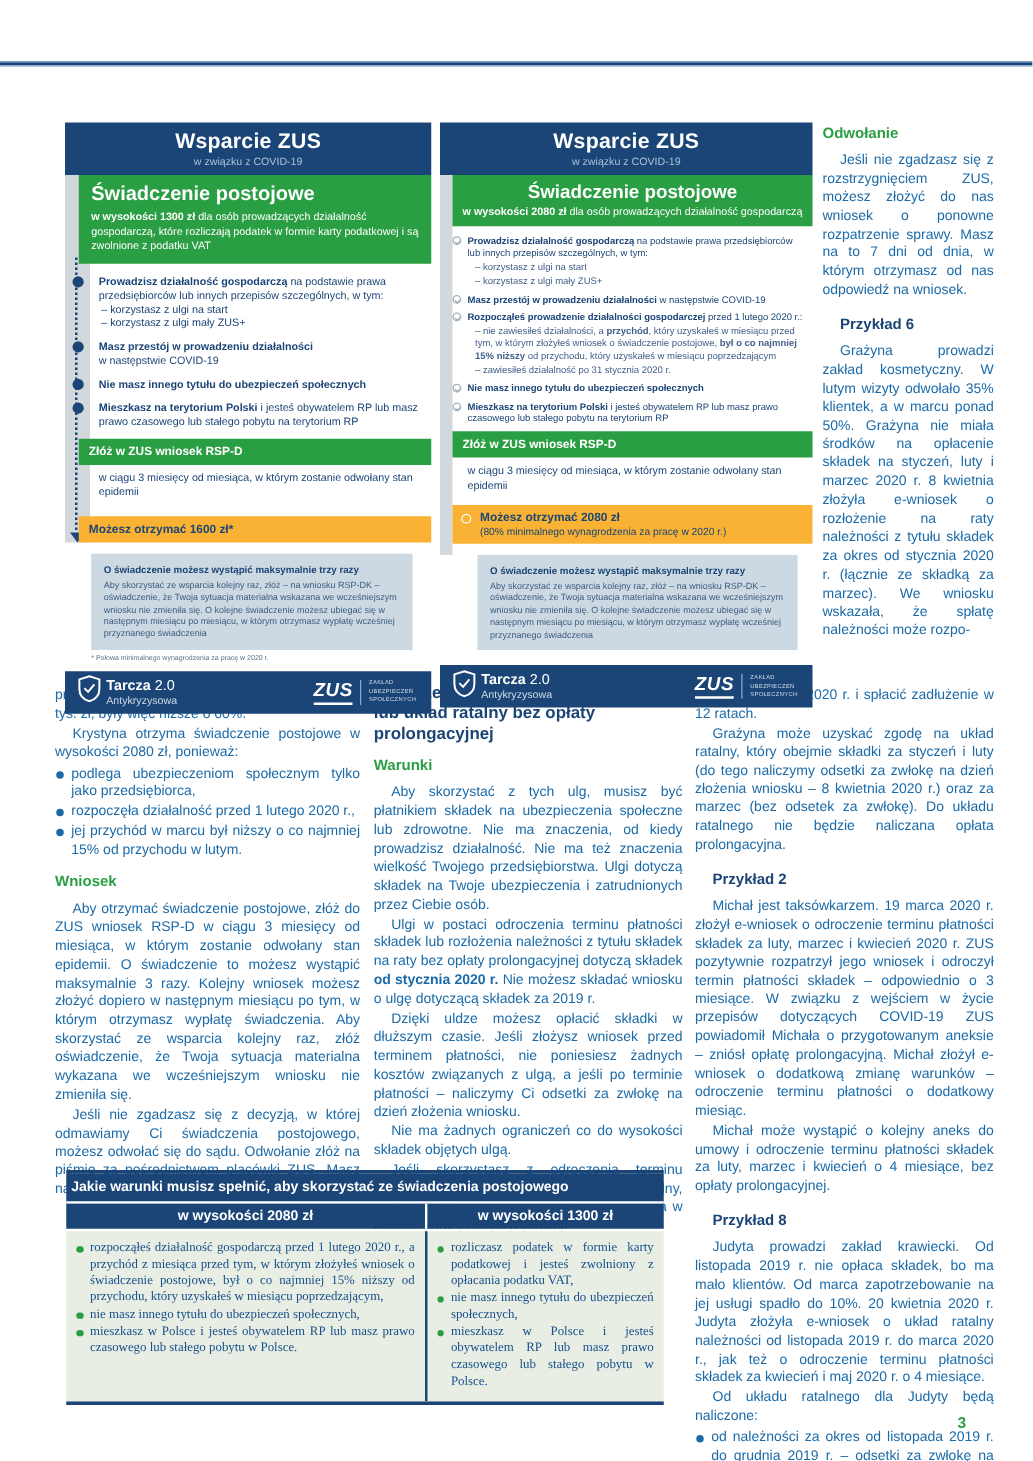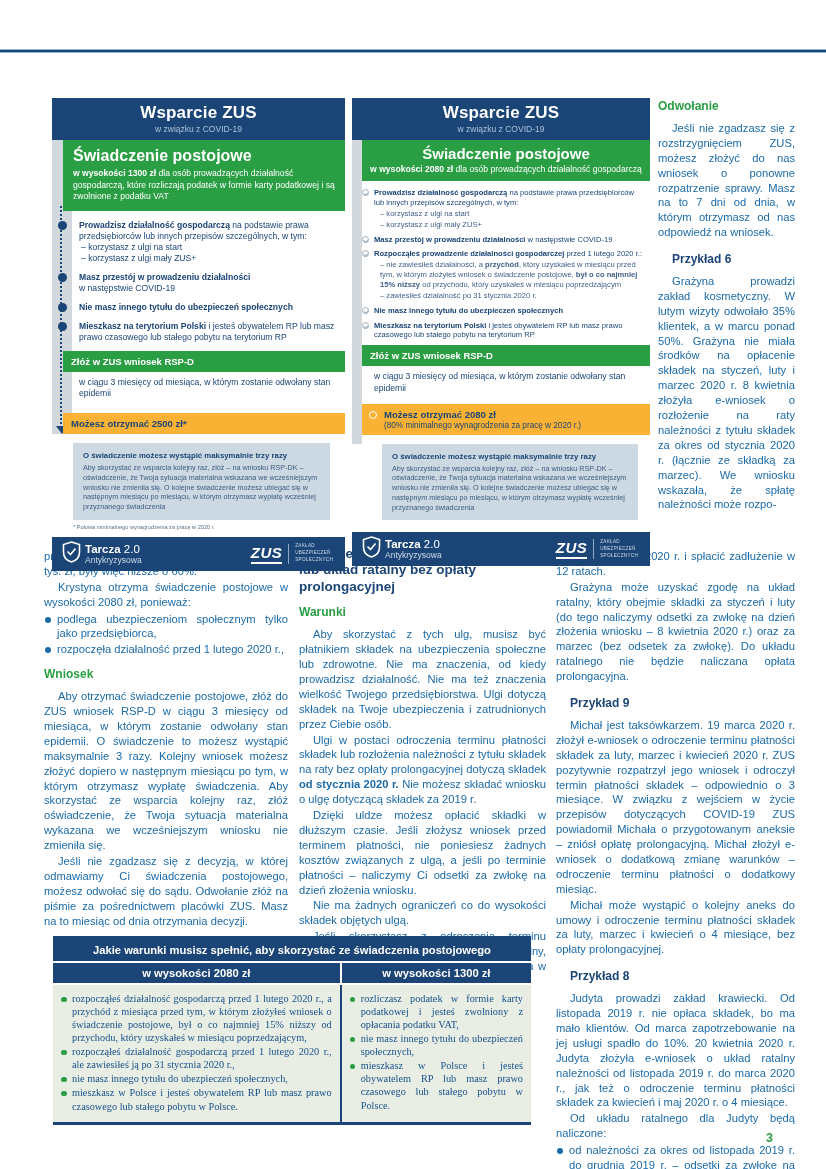--- a/index.html
+++ b/index.html
@@ -106,21 +106,21 @@
   .blist li { position:relative; padding-left:13px; margin-bottom:1px; }
   .blist li::before { content:""; position:absolute; left:1px; top:5px; width:6px; height:6px;
     border-radius:50%; background:#1b6aa8; }
   .col-rtop .h-green { margin-top:0; }
   .col-rtop .h-navy, .col-rbot .h-navy { text-indent:14px; }
 
   
   .cmp-table { position:absolute; left:53px; top:936px; width:478px;
     border-top:3px solid #1b4576; border-bottom:3px solid #1b4576; }
   .tbl-title { background:#1b4576; color:#fff; font-weight:bold; font-size:11.2px;
-    text-align:center; padding:5px 4px; border-bottom:2px solid #fff; }
+    padding:5px 4px; border-bottom:2px solid #fff; }
   .tbl-heads { display:flex; border-bottom:2px solid #fff; }
   .tbl-heads .th { background:#1b4576; color:#fff; font-weight:bold; font-size:11.2px;
     text-align:center; padding:4px 0; }
   .tbl-heads .th1 { width:60.4%; border-right:2px solid #fff; }
   .tbl-heads .th2 { width:39.6%; }
   .tbl-body { display:flex; background:#e8eee3;font-family:Liberation Serif, serif; }
   .tbl-body .td { padding:7px 8px 8px; color:#17508c; font-size:10.3px; line-height:1.27;
     text-align:justify; }
   .tbl-body .td1 { width:60.4%; border-right:2px solid #1b4576; }
   .tbl-body .td2 { width:39.6%; }
@@ -160,21 +160,21 @@
       </li>
       <li>
         <span class="lead">Nie masz innego tytułu do ubezpieczeń społecznych</span>
       </li>
       <li>
         <span class="lead">Mieszkasz na terytorium Polski</span><span> i jesteś obywatelem RP lub masz prawo czasowego lub stałego pobytu na terytorium RP</span>
       </li>
     </ul>
     <div class="submit-bar">Złóż w ZUS wniosek RSP-D</div>
     <div class="submit-note">w ciągu 3 miesięcy od miesiąca, w którym zostanie odwołany stan epidemii</div>
-    <div class="amount-bar">Możesz otrzymać 2500 zł*</div>
+    <div class="amount-bar">Możesz otrzymać 1600 zł*</div>
     <div class="info-box">
       <div class="it">O świadczenie możesz wystąpić maksymalnie trzy razy</div>
       <div class="ix">Aby skorzystać ze wsparcia kolejny raz, złóż – na wniosku RSP-DK – oświadczenie, że Twoja sytuacja materialna wskazana we wcześniejszym wniosku nie zmieniła się. O kolejne świadczenie możesz ubiegać się w następnym miesiącu po miesiącu, w którym otrzymasz wypłatę wcześniej przyznanego świadczenia</div>
     </div>
     <div class="footnote">* Połowa minimalnego wynagrodzenia za pracę w 2020 r.</div>
     <div class="card-footer">
       <div class="brand">
         <span>
           <svg width="19" height="22" viewBox="0 0 19 22">
               <path d="M9.5 1 L17.5 3.5 V11 C17.5 16.5 13.8 19.8 9.5 21 C5.2 19.8 1.5 16.5 1.5 11 V3.5 Z" fill="none" stroke="#ffffff" stroke-width="1.6"></path>
@@ -276,61 +276,61 @@
     <div class="h-navy">Przykład 6</div>
     <p class="ind">Grażyna prowadzi zakład kosmetyczny. W lutym wizyty odwołało 35% klientek, a w marcu ponad 50%. Grażyna nie miała środków na opłacenie składek na styczeń, luty i marzec 2020 r. 8 kwietnia złożyła e-wniosek o rozłożenie na raty należności z tytułu składek za okres od stycznia 2020 r. (łącznie ze składką za marzec). We wniosku wskazała, że spłatę należności może rozpo-</p>
   </div>
 
   <div class="col-left bodytext">
     <p>przychody wyniosły 5 tys. zł, a w marcu tylko 2 tys. zł, były więc niższe o 60%.</p>
     <p class="ind">Krystyna otrzyma świadczenie postojowe w wysokości 2080 zł, ponieważ:</p>
     <ul class="blist">
       <li>podlega ubezpieczeniom społecznym tylko jako przedsiębiorca,</li>
       <li>rozpoczęła działalność przed 1 lutego 2020 r.,</li>
+      <li>jej przychód w marcu był niższy o co najmniej 15% od przychodu w lutym.</li>
     </ul>
     <div class="h-green">Wniosek</div>
     <p class="ind">Aby otrzymać świadczenie postojowe, złóż do ZUS wniosek RSP-D w ciągu 3 miesięcy od miesiąca, w którym zostanie odwołany stan epidemii. O świadczenie to możesz wystąpić maksymalnie 3 razy. Kolejny wniosek możesz złożyć dopiero w następnym miesiącu po tym, w którym otrzymasz wypłatę świadczenia. Aby skorzystać ze wsparcia kolejny raz, złóż oświadczenie, że Twoja sytuacja materialna wykazana we wcześniejszym wniosku nie zmieniła się.</p>
     <p class="ind">Jeśli nie zgadzasz się z decyzją, w której odmawiamy Ci świadczenia postojowego, możesz odwołać się do sądu. Odwołanie złóż na piśmie za pośrednictwem placówki ZUS. Masz na to miesiąc od dnia otrzymania decyzji.</p>
   </div>
 
   <div class="col-mid bodytext">
     <div class="mid-title">Odroczenie terminu płatności składek lub układ ratalny bez opłaty prolongacyjnej</div>
     <div class="h-green">Warunki</div>
     <p class="ind">Aby skorzystać z tych ulg, musisz być płatnikiem składek na ubezpieczenia społeczne lub zdrowotne. Nie ma znaczenia, od kiedy prowadzisz działalność. Nie ma też znaczenia wielkość Twojego przedsiębiorstwa. Ulgi dotyczą składek na Twoje ubezpieczenia i zatrudnionych przez Ciebie osób.</p>
     <p class="ind"><span>Ulgi w postaci odroczenia terminu płatności składek lub rozłożenia należności z tytułu składek na raty bez opłaty prolongacyjnej dotyczą składek </span><b>od stycznia 2020 r.</b><span> Nie możesz składać wniosku o ulgę dotyczącą składek za 2019 r.</span></p>
     <p class="ind">Dzięki uldze możesz opłacić składki w dłuższym czasie. Jeśli złożysz wniosek przed terminem płatności, nie poniesiesz żadnych kosztów związanych z ulgą, a jeśli po terminie płatności – naliczymy Ci odsetki za zwłokę na dzień złożenia wniosku.</p>
     <p class="ind">Nie ma żadnych ograniczeń co do wysokości składek objętych ulgą.</p>
     <p class="ind">Jeśli skorzystasz z odroczenia terminu płatności składek lub podpiszesz układ ratalny, możesz także wystąpić o inne formy wsparcia w ramach Tarczy Antykryzysowej.</p>
   </div>
 
   <div class="col-rbot bodytext">
     <p>cząć od czerwca 2020 r. i spłacić zadłużenie w 12 ratach.</p>
     <p class="ind">Grażyna może uzyskać zgodę na układ ratalny, który obejmie składki za styczeń i luty (do tego naliczymy odsetki za zwłokę na dzień złożenia wniosku – 8 kwietnia 2020 r.) oraz za marzec (bez odsetek za zwłokę). Do układu ratalnego nie będzie naliczana opłata prolongacyjna.</p>
-    <div class="h-navy">Przykład 9</div>
+    <div class="h-navy">Przykład 2</div>
     <p class="ind">Michał jest taksówkarzem. 19 marca 2020 r. złożył e-wniosek o odroczenie terminu płatności składek za luty, marzec i kwiecień 2020 r. ZUS pozytywnie rozpatrzył jego wniosek i odroczył termin płatności składek – odpowiednio o 3 miesiące. W związku z wejściem w życie przepisów dotyczących COVID-19 ZUS powiadomił Michała o przygotowanym aneksie – zniósł opłatę prolongacyjną. Michał złożył e-wniosek o dodatkową zmianę warunków – odroczenie terminu płatności o dodatkowy miesiąc.</p>
     <p class="ind">Michał może wystąpić o kolejny aneks do umowy i odroczenie terminu płatności składek za luty, marzec i kwiecień o 4 miesiące, bez opłaty prolongacyjnej.</p>
     <div class="h-navy">Przykład 8</div>
     <p class="ind">Judyta prowadzi zakład krawiecki. Od listopada 2019 r. nie opłaca składek, bo ma mało klientów. Od marca zapotrzebowanie na jej usługi spadło do 10%. 20 kwietnia 2020 r. Judyta złożyła e-wniosek o układ ratalny należności od listopada 2019 r. do marca 2020 r., jak też o odroczenie terminu płatności składek za kwiecień i maj 2020 r. o 4 miesiące.</p>
     <p class="ind">Od układu ratalnego dla Judyty będą naliczone:</p>
     <ul class="blist">
       <li>od należności za okres od listopada 2019 r. do grudnia 2019 r. – odsetki za zwłokę na dzień złożenia wniosku (20 kwietnia 2020 r.) oraz opłata prolongacyjna,</li>
     </ul>
   </div>
 
   <div class="cmp-table">
     <div class="tbl-title">Jakie warunki musisz spełnić, aby skorzystać ze świadczenia postojowego</div>
     <div class="tbl-heads">
       <div class="th th1">w wysokości 2080 zł</div>
       <div class="th th2">w wysokości 1300 zł</div>
     </div>
     <div class="tbl-body">
       <div class="td td1">
         <ul class="glist">
           <li>rozpocząłeś działalność gospodarczą przed 1 lutego 2020 r., a przychód z miesiąca przed tym, w którym złożyłeś wniosek o świadczenie postojowe, był o co najmniej 15% niższy od przychodu, który uzyskałeś w miesiącu poprzedzającym,</li>
-          <li>rozpocząłeś działalność gospodarczą przed 1 lutego 2020 r., ale zawiesiłeś ją po 31 stycznia 2020 r.,</li>
           <li>nie masz innego tytułu do ubezpieczeń społecznych,</li>
           <li>mieszkasz w Polsce i jesteś obywatelem RP lub masz prawo czasowego lub stałego pobytu w Polsce.</li>
         </ul>
       </div>
       <div class="td td2">
         <ul class="glist">
           <li>rozliczasz podatek w formie karty podatkowej i jesteś zwolniony z opłacania podatku VAT,</li>
           <li>nie masz innego tytułu do ubezpieczeń społecznych,</li>
           <li>mieszkasz w Polsce i jesteś obywatelem RP lub masz prawo czasowego lub stałego pobytu w Polsce.</li>
         </ul>

